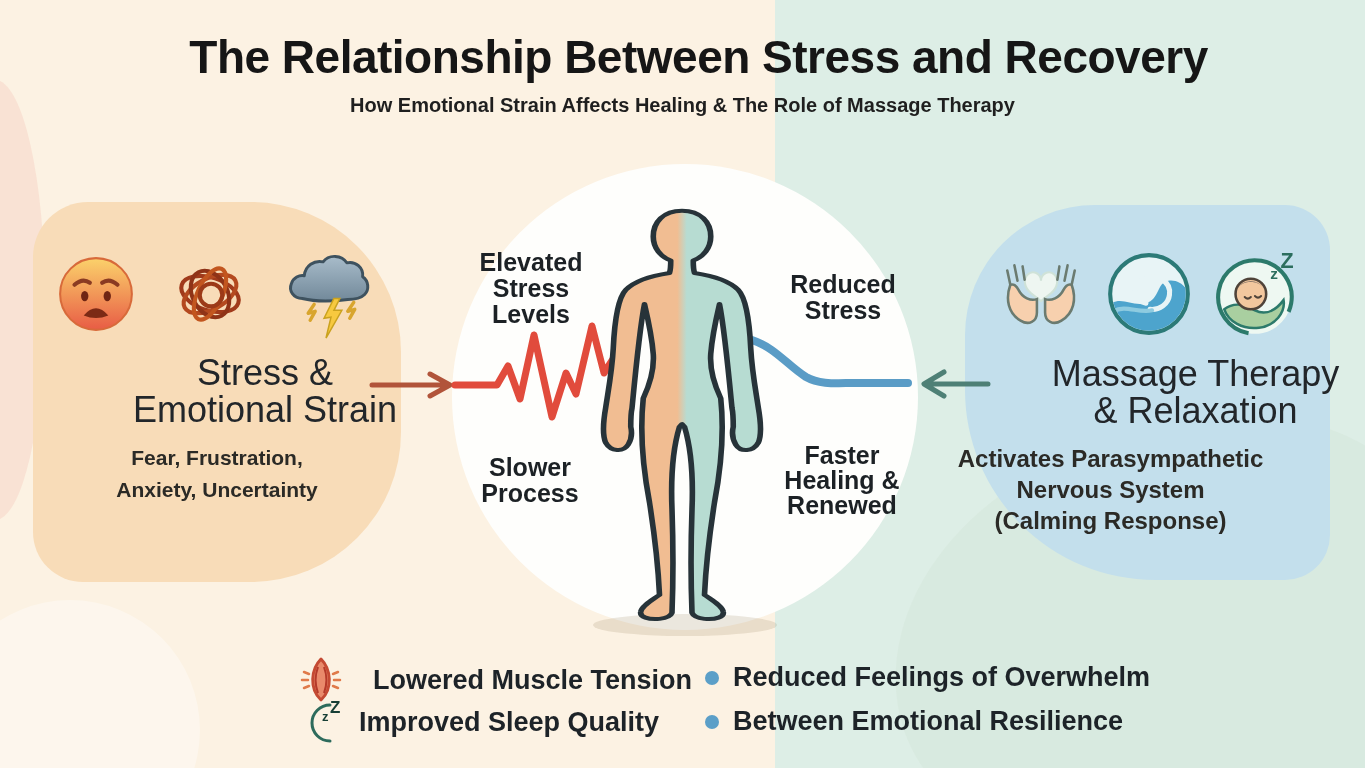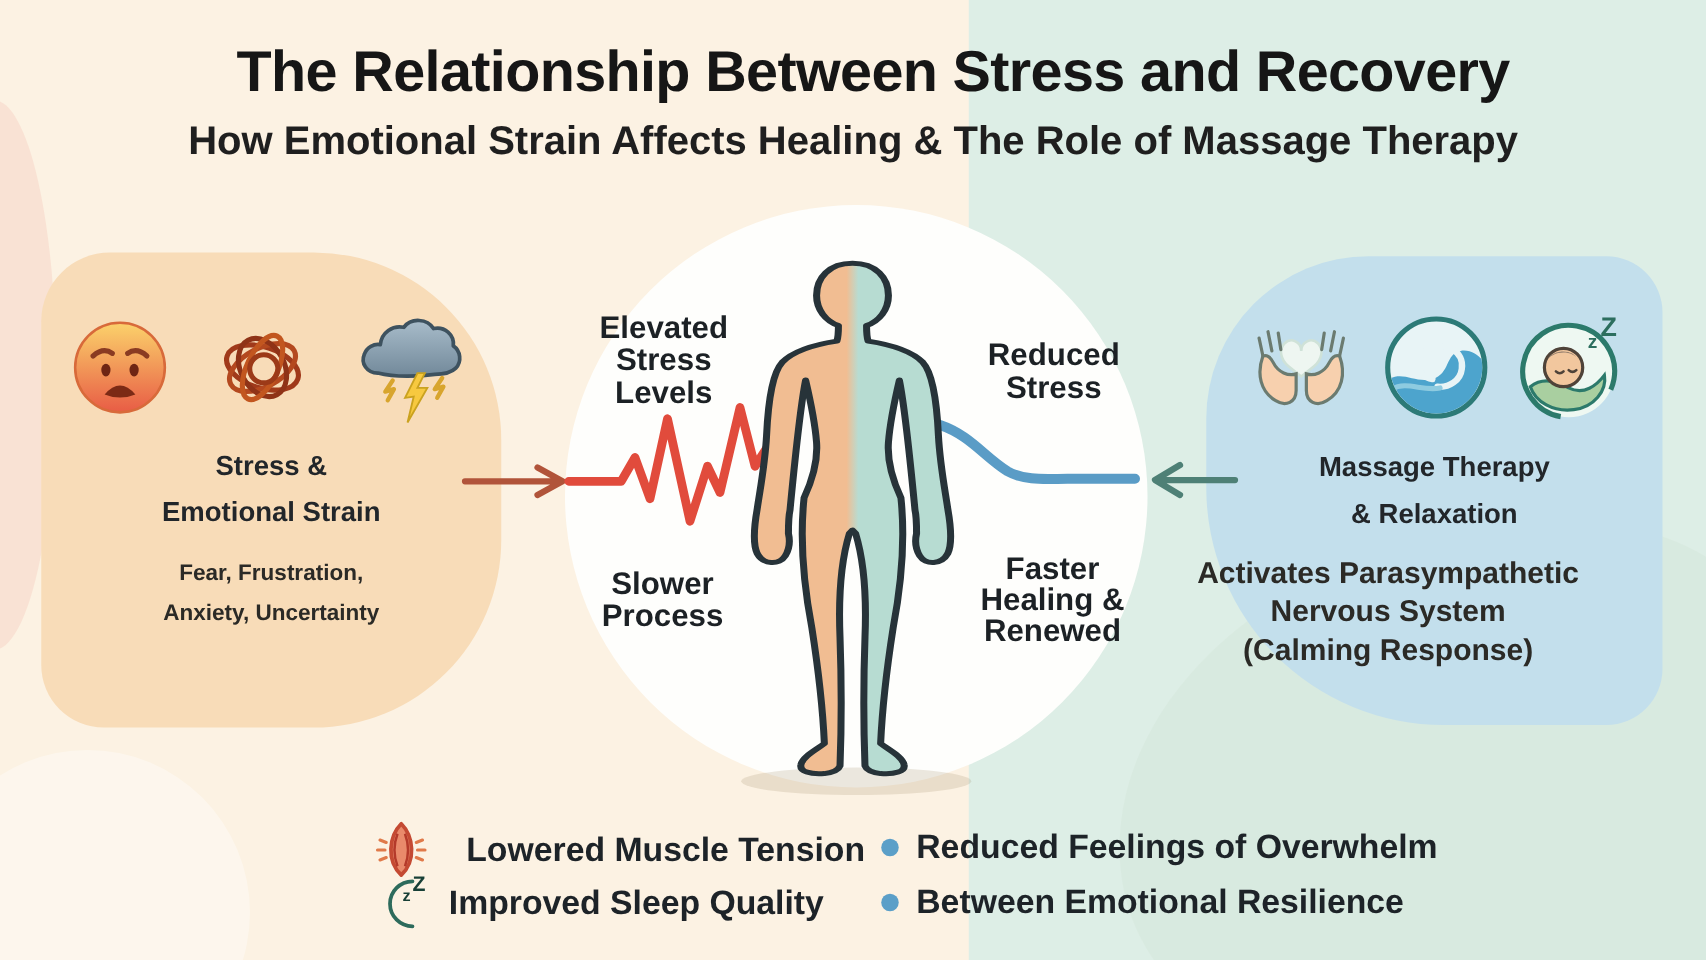--- a/index.html
+++ b/index.html
@@ -16,27 +16,27 @@
   .blob-pink{left:-55px;top:80px;width:100px;height:440px;background:#f6cfc2;opacity:.45;border-radius:50%;}
   .blob-white{left:-60px;top:600px;width:260px;height:260px;background:#ffffff;opacity:.35;border-radius:50%;}
   .center-circle{left:452px;top:164px;width:466px;height:466px;background:#fefefc;border-radius:50%;}
   .panel{box-sizing:border-box;}
   .panel-left{left:33px;top:202px;width:368px;height:380px;background:#f8dcb8;
     border-radius:55px 150px 150px 50px;}
   .panel-right{left:965px;top:205px;width:365px;height:375px;background:#c3dfec;
     border-radius:130px 45px 45px 190px;}
   .title{left:16px;top:30px;width:1365px;text-align:center;font-size:46px;font-weight:700;
     color:#161616;letter-spacing:-.5px;}
-  .subtitle{left:0;top:94px;width:1365px;text-align:center;font-size:32px;font-weight:700;color:#1f1f1f;}
+  .subtitle{left:0;top:94px;width:1365px;text-align:center;font-size:20px;font-weight:700;color:#1f1f1f;}
   .icon-row-left{left:55px;top:248px;width:320px;height:92px;display:flex;align-items:center;justify-content:space-between;}
   .icon-row-right{left:995px;top:246px;width:310px;height:96px;display:flex;align-items:center;justify-content:space-between;}
-  .panel-heading{font-weight:700;font-size:22px;line-height:37px;color:#22262a;text-align:center;}
+  .panel-heading{font-weight:400;font-size:36px;line-height:37px;color:#22262a;text-align:center;padding-left:48px;}
   .ph-left{left:33px;top:354px;width:368px;}
   .ph-right{left:965px;top:355px;width:365px;}
-  .panel-body{font-weight:700;font-size:18px;line-height:32px;color:#2b2a26;text-align:center;}
+  .panel-body{font-weight:700;font-size:21px;line-height:32px;color:#2b2a26;text-align:center;}
   .pb-left{left:33px;top:442px;width:368px;}
   .pb-right{left:928px;top:443px;width:365px;font-size:24px;line-height:31px;}
   .mid-label{font-weight:700;font-size:25px;line-height:26px;color:#1c2125;text-align:center;}
   .lbl-elevated{left:431px;top:249px;width:200px;}
   .lbl-slower{left:430px;top:454px;width:200px;}
   .lbl-reduced{left:743px;top:271px;width:200px;}
   .lbl-faster{left:742px;top:443px;width:200px;line-height:25px;}
   .benefit-row{display:flex;align-items:center;gap:14px;}
   .benefit-label{font-weight:700;font-size:27px;color:#1d2328;white-space:nowrap;}
   .bullet{width:14px;height:14px;border-radius:50%;background:#5b9fc8;}

